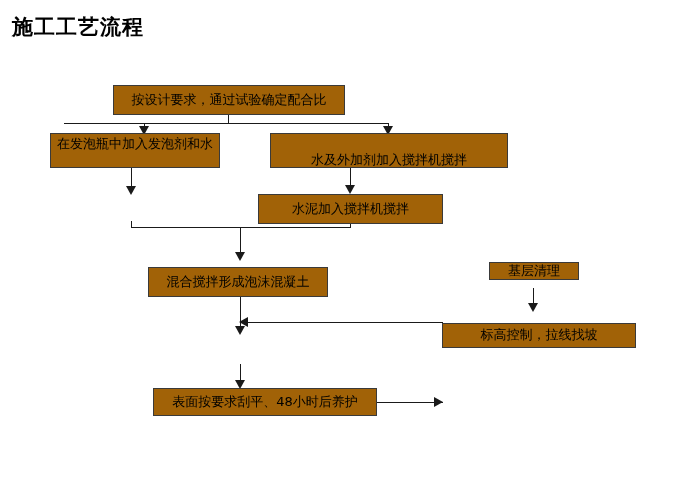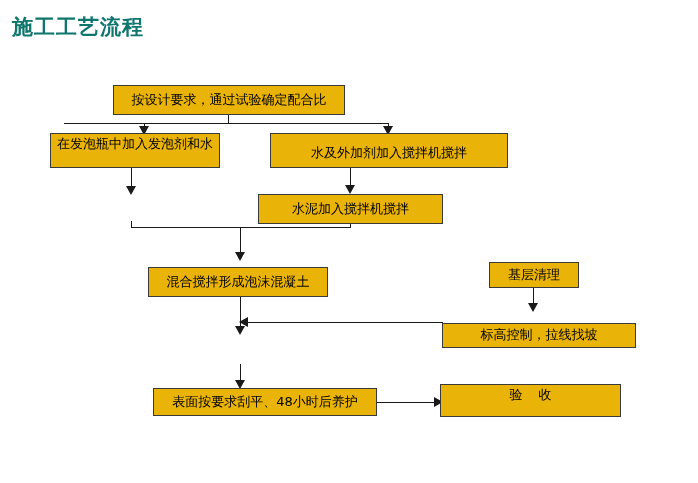--- a/index.html
+++ b/index.html
@@ -16,30 +16,30 @@
     height: 483px;
     background: #ffffff;
     overflow: hidden;
   }
   .title {
     position: absolute;
     left: 12px;
     top: 14px;
     font-size: 21px;
     font-weight: bold;
-    color: #0f766e;
+    color: #000000;
     letter-spacing: 1px;
     line-height: 26px;
     white-space: nowrap;
   }
   .node {
     position: absolute;
     box-sizing: border-box;
     border: 1px solid #3a3a3a;
-    background: #eab308;
+    background: #a16207;
     color: #000000;
     font-size: 13px;
     line-height: 1.1;
     display: flex;
     align-items: center;
     justify-content: center;
     text-align: center;
     white-space: nowrap;
     padding: 0 4px;
   }
@@ -129,43 +129,40 @@
   <div class="arrow-right" style="left:434px; top:397px;"></div>
 
   <div class="node" style="left:113px; top:85px; width:232px; height:30px;">
     <span>按设计要求，通过试验确定配合比</span>
   </div>
 
   <div class="node" style="left:50px; top:133px; width:170px; height:35px; align-items:flex-start; padding-top:3px;">
     <span>在发泡瓶中加入发泡剂和水</span>
   </div>
 
-  <div class="node" style="left:270px; top:133px; width:238px; height:35px; align-items:flex-start; padding-top:12px;">
+  <div class="node" style="left:270px; top:133px; width:238px; height:35px; align-items:flex-end; padding-top:3px;">
     <span>水及外加剂加入搅拌机搅拌</span>
   </div>
 
 
   <div class="node" style="left:148px; top:267px; width:180px; height:30px;">
     <span>混合搅拌形成泡沫混凝土</span>
   </div>
 
   <div class="node" style="left:258px; top:194px; width:185px; height:30px;">
     <span>水泥加入搅拌机搅拌</span>
   </div>
 
-  <div class="node" style="left:489px; top:262px; width:90px; height:26px;">
+  <div class="node" style="left:489px; top:262px; width:90px; height:18px;">
     <span>基层清理</span>
   </div>
 
   <div class="node" style="left:442px; top:311px; width:194px; height:25px;margin-top:12px;">
     <span>标高控制，拉线找坡</span>
   </div>
 
 
   <div class="node" style="left:153px; top:388px; width:224px; height:28px;">
     <span>表面按要求刮平、48小时后养护</span>
   </div>
 
-  <div class="node wide-spacing" style="left:440px; top:384px; width:181px; height:33px; align-items:flex-start; padding-top:3px;">
-    <span>验  收</span>
-  </div>
 
 </div>
 
 </body></html>

